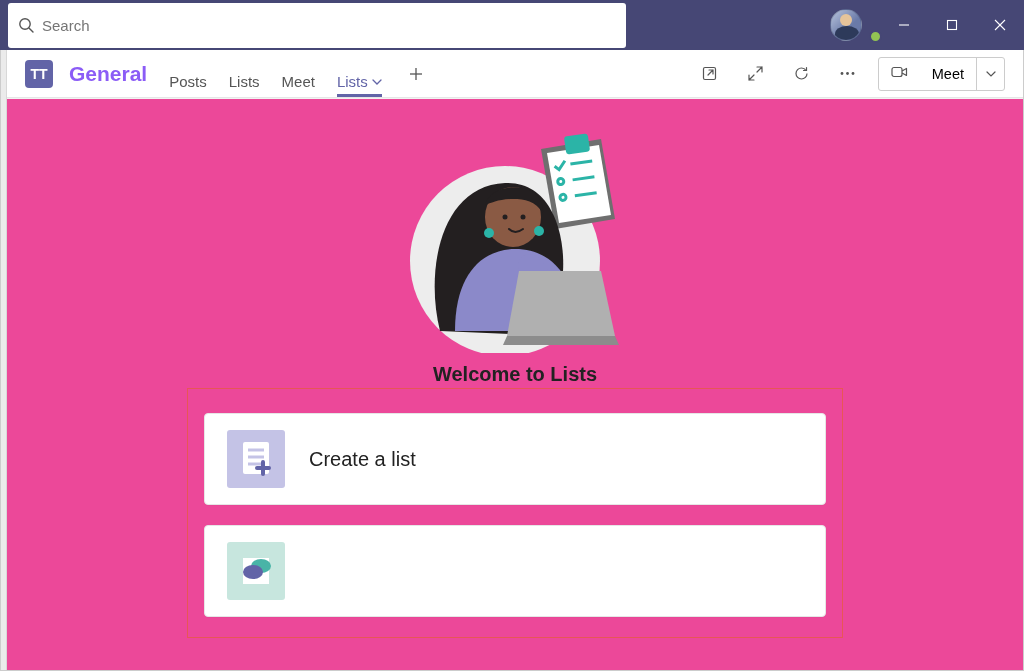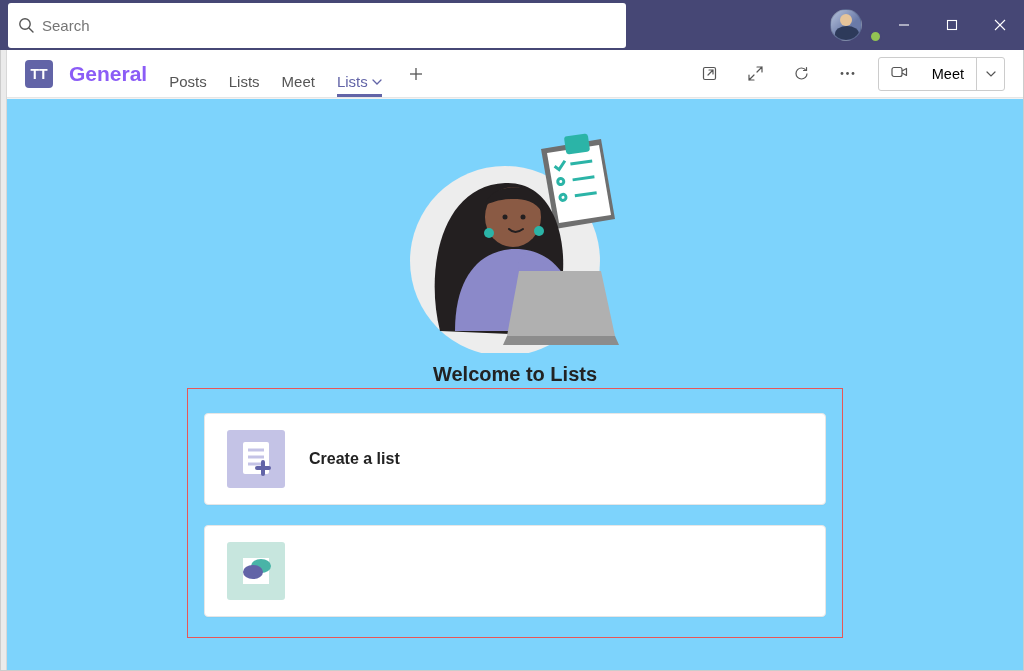--- a/index.html
+++ b/index.html
@@ -84,37 +84,37 @@
   .icon-btn { width:32px; height:32px; display:flex; align-items:center; justify-content:center; color:#555; cursor:pointer; }
   .meet-btn {
     height:34px; border:1px solid #ccc; border-radius:3px; display:flex; align-items:center; background:#fff;
   }
   .meet-main { padding:0 12px; display:flex; align-items:center; gap:24px; font-size:14.5px; color:#000000; height:100%; }
   .meet-caret { width:28px; height:100%; border-left:1px solid #ccc; display:flex; align-items:center; justify-content:center; color:#555; }
 
   
   .content {
     flex:1; display:flex; flex-direction:column; align-items:center; padding:32px 0;
-    background:#7dd3fc; border-top:1px solid #f2f2f2;
+    background:#ec4899; border-top:1px solid #f2f2f2;
   }
   .hero { width:240px; height:222px; position:relative; }
   .welcome-title { font-size:20px; font-weight:700; color:#222; margin-top:10px; }
 
   .highlight-box {
     width:656px; border:1.5px solid #e85656; padding:24px 16px 20px; margin-top:2px;
     display:flex; flex-direction:column; gap:20px;
     background:transparent;
   }
   .card {
     background:#fff; border:1px solid #e6e6e6; border-radius:4px; height:92px;
     display:flex; align-items:center; padding:0 22px; gap:24px; cursor:pointer;
     box-shadow:0 1px 1px rgba(0,0,0,.02);
   }
   .card-icon { width:58px; height:58px; border-radius:3px; flex-shrink:0; position:relative; }
-  .card-title { font-size:16px; font-weight:700; color:#222; }
+  .card-title { font-size:20px; font-weight:400; color:#222; }
   .card-desc { font-size:14px; color:#555; margin-top:4px; }
 
   
   .hero svg { width:100%; height:100%; }
 
 </style>
 </head>
 <body>
 
 <div class="titlebar">

